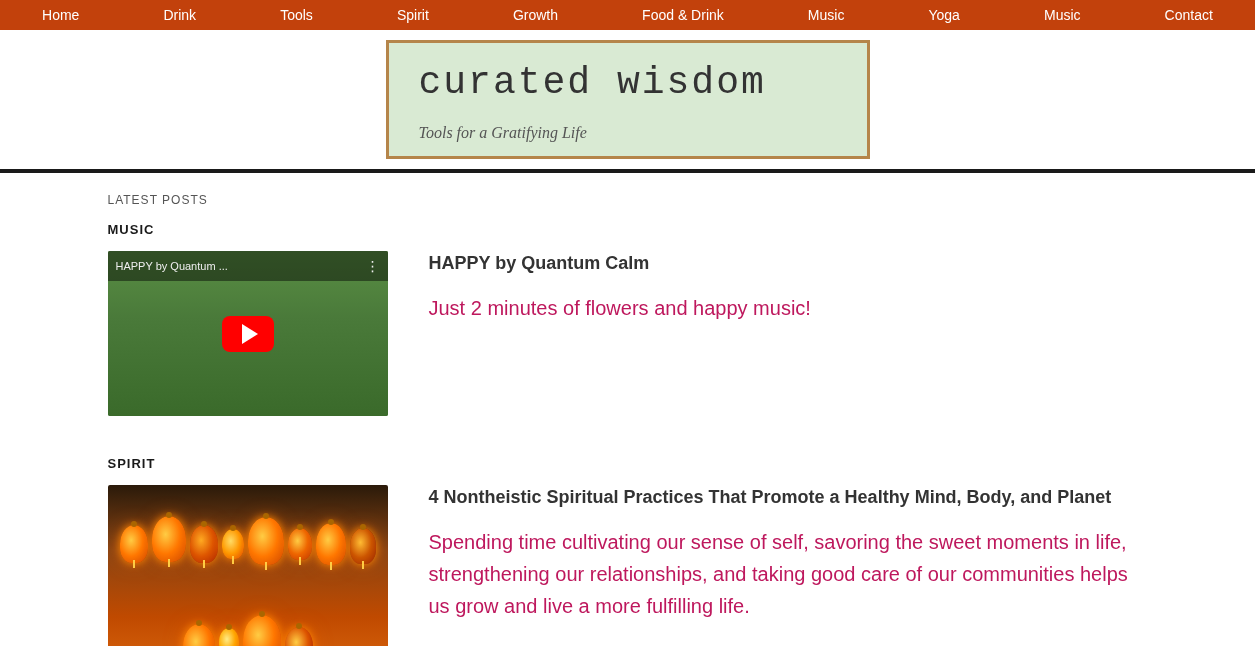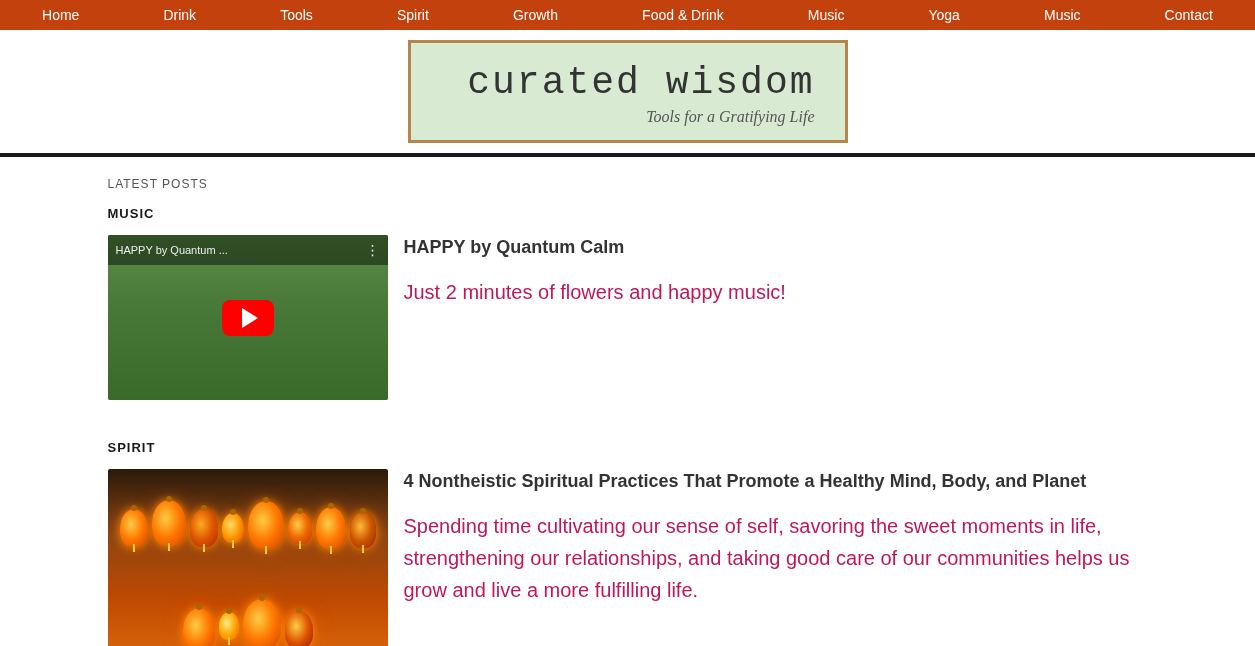--- a/index.html
+++ b/index.html
@@ -25,36 +25,36 @@
     
     .header-banner {
       display: flex;
       justify-content: center;
       align-items: center;
       padding: 10px 0;
     }
     .banner-inner {
       background: #d9ead3;
       border: 3px solid #b5854a;
-      width: 440px;
-      text-align: right;
+      width: 484px;
+      text-align: left;
       padding: 18px 30px 14px;
     }
     .banner-title {
       font-family: 'Courier New', Courier, monospace;
       font-size: 38px;
       font-weight: normal;
       color: #333;
       letter-spacing: 2px;
     }
     .banner-subtitle {
       font-style: italic;
       font-size: 16px;
       color: #555;
-      margin-top: 4px;
+      margin-top: 20px;
     }
 
     
     .top-divider {
       height: 4px;
       background: #1a1a1a;
     }
 
     
     .main-content {
@@ -76,21 +76,21 @@
       font-size: 13px;
       font-weight: bold;
       letter-spacing: 1px;
       font-family: Arial, sans-serif;
       color: #1a1a1a;
       margin-bottom: 14px;
     }
 
     .post-row {
       display: flex;
-      gap: 16px;
+      gap: 33px;
       align-items: flex-start;
       margin-bottom: 40px;
     }
 
     .post-thumbnail {
       flex-shrink: 0;
       width: 280px;
       height: 165px;
     }
 
@@ -201,20 +201,21 @@
       bottom: -5px;
       left: 50%;
       transform: translateX(-50%);
       width: 2px;
       height: 8px;
       background: #ffcc44;
     }
 
     .post-info {
       flex: 1;
+      margin-left: 8px;
     }
     .post-title {
       font-size: 18px;
       font-weight: bold;
       color: #333;
       margin-bottom: 16px;
       line-height: 1.4;
       font-family: Arial, sans-serif;
       cursor: pointer;
     }

